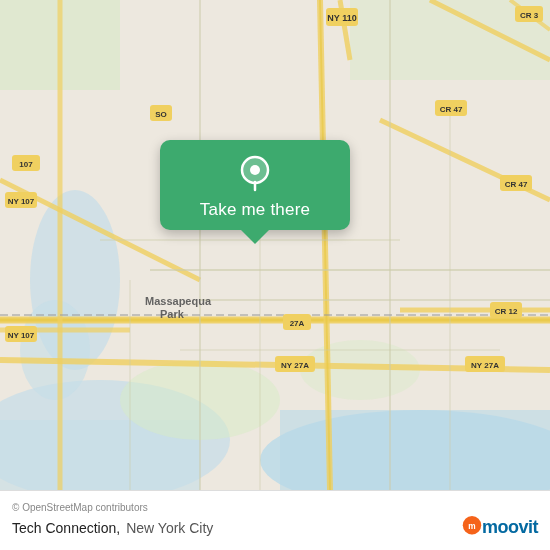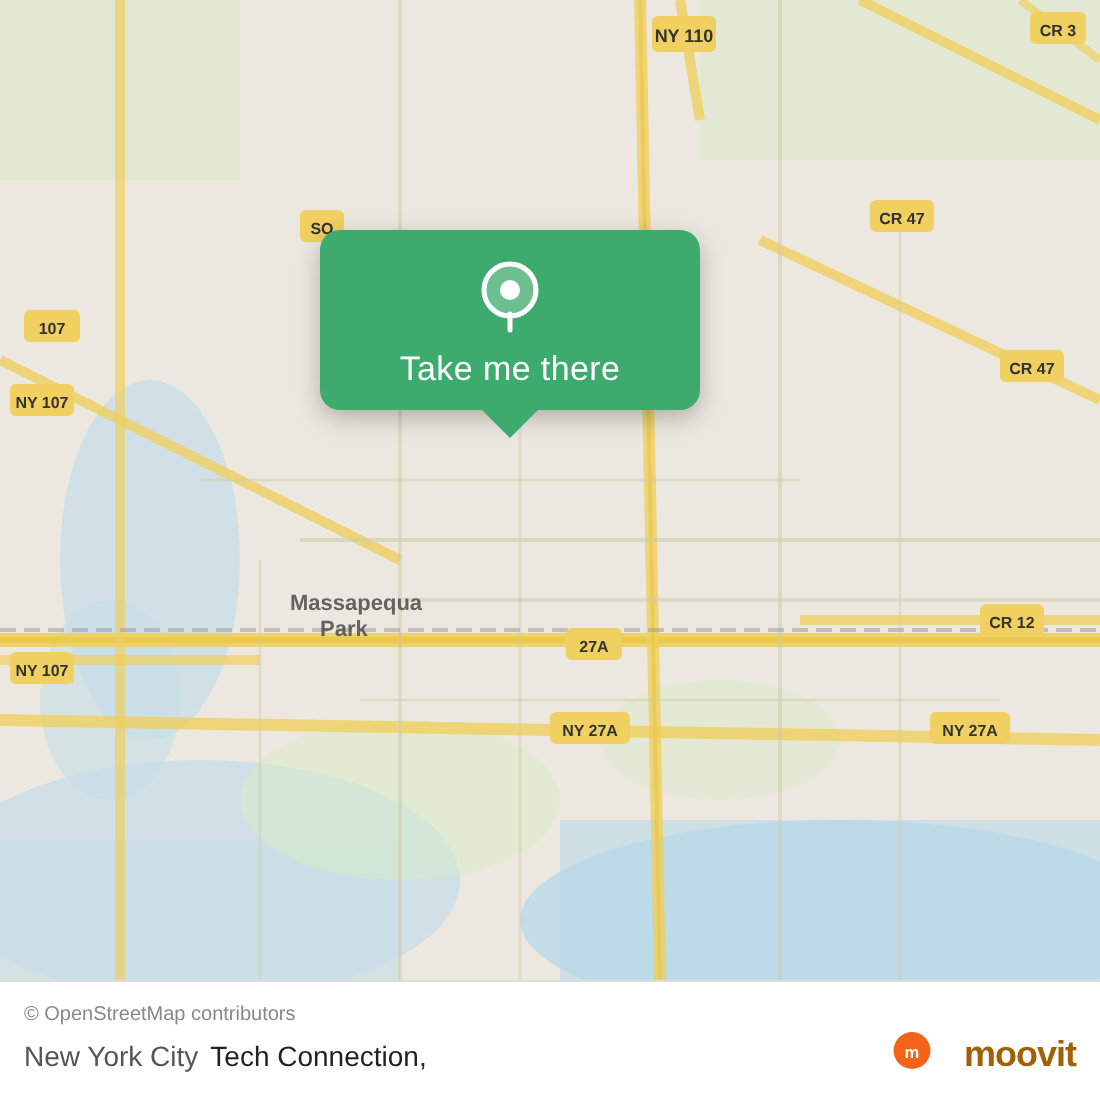--- a/index.html
+++ b/index.html
@@ -21,21 +21,21 @@
 
     
     #map-svg {
       width: 100%;
       height: 100%;
     }
 
     
     #popup-card {
       position: absolute;
-      top: 115px;
+      top: 140px;
       left: 160px;
       width: 190px;
       background: #3daa6e;
       border-radius: 10px;
       display: flex;
       flex-direction: column;
       align-items: center;
       padding: 14px 16px 10px 16px;
       box-shadow: 0 4px 12px rgba(0,0,0,0.25);
     }
@@ -97,23 +97,22 @@
     }
 
     #moovit-pin {
       width: 20px;
       height: 24px;
     }
 
     #moovit-text {
       font-size: 18px;
       font-weight: bold;
-      color: #a16207;
+      color: #0369a1;
       letter-spacing: -0.5px;
-      margin-left: 16px;
     }
 
     #footer-place-name {
       font-size: 14px;
       color: #222;
       font-weight: 500;
     }
 
     #footer-place-city {
       font-size: 14px;
@@ -226,22 +225,22 @@
       <circle cx="19" cy="16" r="5" fill="white"></circle>
       <line x1="19" y1="28" x2="19" y2="36" stroke="white" stroke-width="2.5" stroke-linecap="round"></line>
     </svg>
     <span id="popup-label">Take me there</span>
   </div>
 </div>
 
 <div id="footer-bar">
   <div id="footer-copyright">© OpenStreetMap contributors</div>
   <div id="footer-location-row">
+    <span id="footer-place-name">Tech Connection,</span>
     <span id="footer-place-city">New York City</span>
-    <span id="footer-place-name">Tech Connection,</span>
     <div id="moovit-logo">
 
       <svg id="moovit-pin" viewBox="0 0 20 26" xmlns="http://www.w3.org/2000/svg">
         <ellipse cx="10" cy="10" rx="10" ry="10" fill="#f5631a"></ellipse>
         <path d="M10 20 L5 13 Q10 17 15 13 Z" fill="#f5631a"></path>
         <text x="10" y="14" font-size="9" font-weight="bold" text-anchor="middle" fill="white">m</text>
       </svg>
       <span id="moovit-text">moovit</span>
     </div>
   </div>

